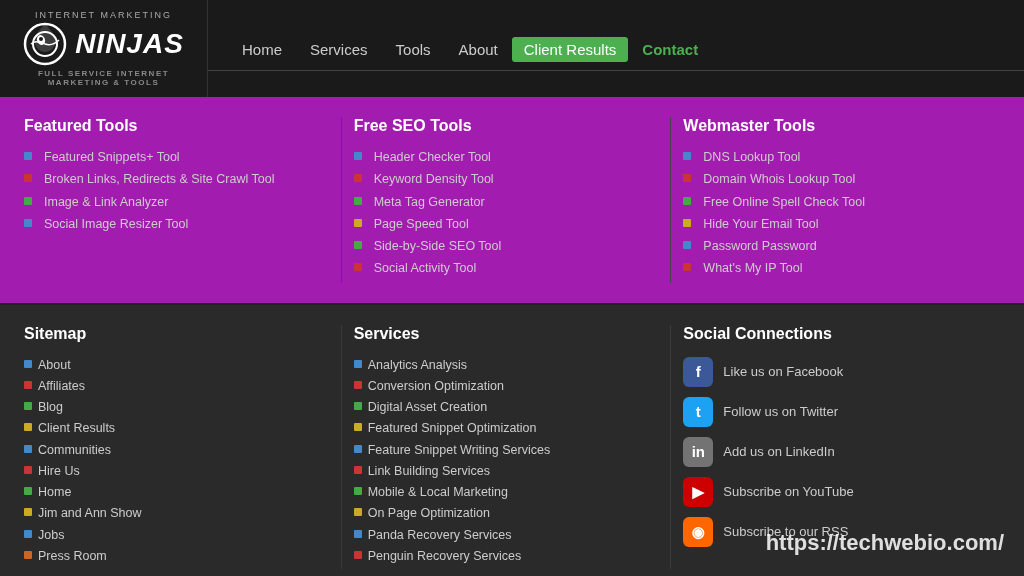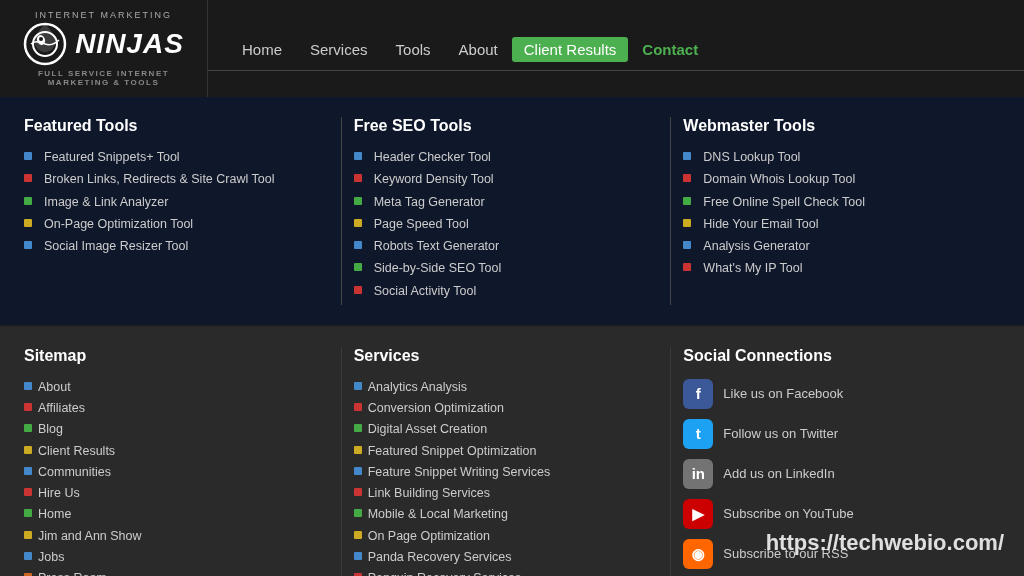--- a/index.html
+++ b/index.html
@@ -100,21 +100,21 @@
     }
     .nav-sub-item {
       color: #bbb;
       text-decoration: none;
       padding: 2px 10px;
       font-size: 13px;
     }
 
     
     .tools-section {
-      background: #0f172a;
+      background: #a21caf;
       display: flex;
       padding: 20px 24px;
       gap: 0;
       border-bottom: 2px solid #222;
     }
     .tools-column {
       flex: 1;
       padding: 0 12px;
       border-right: 1px solid #444;
     }
@@ -261,24 +261,20 @@
         </a>
         <a class="tool-link" href="#">
           <span class="bullet bullet-red"></span>
           <span>Broken Links, Redirects &amp; Site Crawl Tool</span>
         </a>
         <a class="tool-link" href="#">
           <span class="bullet bullet-green"></span>
           <span>Image &amp; Link Analyzer</span>
         </a>
         <a class="tool-link" href="#">
-          <span class="bullet bullet-yellow"></span>
-          <span>On-Page Optimization Tool</span>
-        </a>
-        <a class="tool-link" href="#">
           <span class="bullet bullet-blue"></span>
           <span>Social Image Resizer Tool</span>
         </a>
       </div>
   </div>
 
   <div class="tools-column">
     <div class="section-title">Free SEO Tools</div>
     <div id="free-seo-tools-list">
         <a class="tool-link" href="#">
@@ -291,24 +287,20 @@
         </a>
         <a class="tool-link" href="#">
           <span class="bullet bullet-green"></span>
           <span>Meta Tag Generator</span>
         </a>
         <a class="tool-link" href="#">
           <span class="bullet bullet-yellow"></span>
           <span>Page Speed Tool</span>
         </a>
         <a class="tool-link" href="#">
-          <span class="bullet bullet-blue"></span>
-          <span>Robots Text Generator</span>
-        </a>
-        <a class="tool-link" href="#">
           <span class="bullet bullet-green"></span>
           <span>Side-by-Side SEO Tool</span>
         </a>
         <a class="tool-link" href="#">
           <span class="bullet bullet-red"></span>
           <span>Social Activity Tool</span>
         </a>
       </div>
   </div>
 
@@ -326,21 +318,21 @@
         <a class="tool-link" href="#">
           <span class="bullet bullet-green"></span>
           <span>Free Online Spell Check Tool</span>
         </a>
         <a class="tool-link" href="#">
           <span class="bullet bullet-yellow"></span>
           <span>Hide Your Email Tool</span>
         </a>
         <a class="tool-link" href="#">
           <span class="bullet bullet-blue"></span>
-          <span>Analysis Generator</span>
+          <span>Password Password</span>
         </a>
         <a class="tool-link" href="#">
           <span class="bullet bullet-red"></span>
           <span>What's My IP Tool</span>
         </a>
       </div>
   </div>
 </section>
 
 <section class="sitemap-section">

